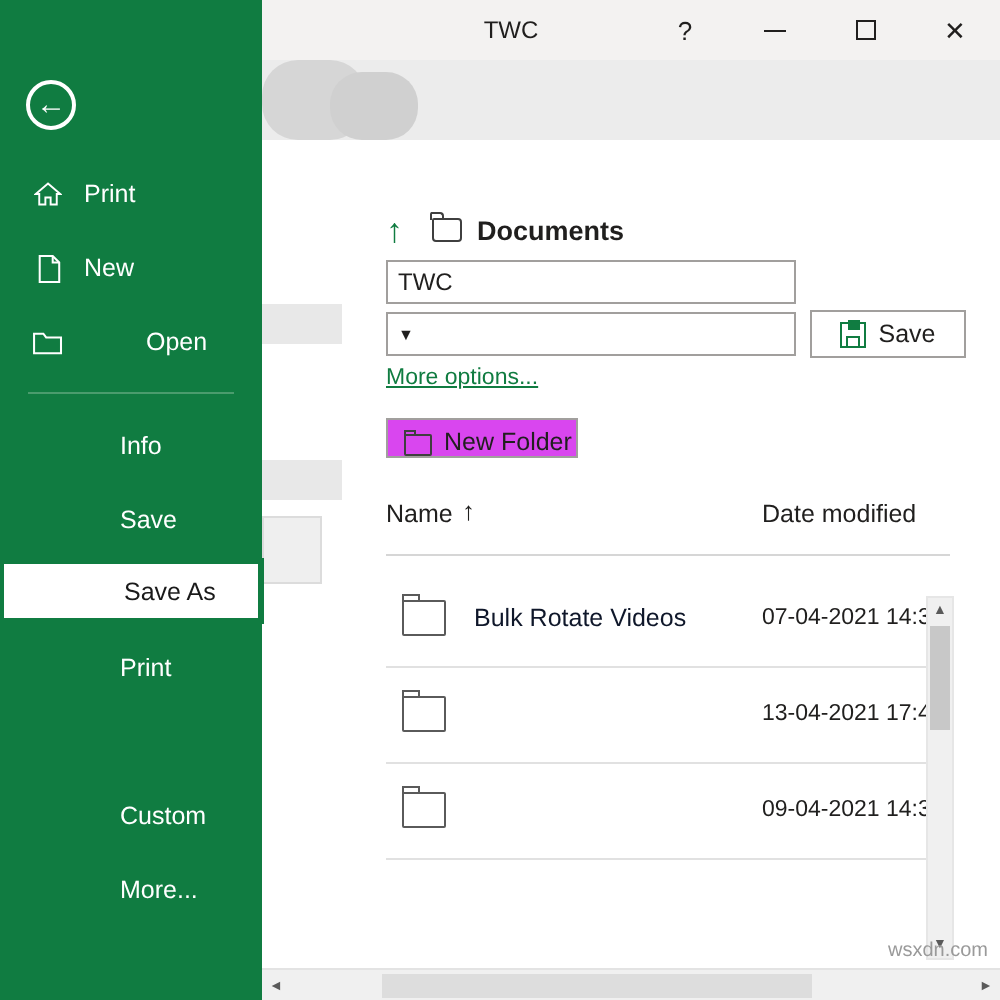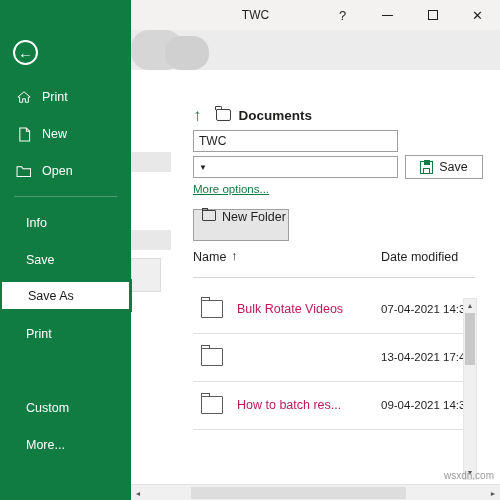--- a/index.html
+++ b/index.html
@@ -55,21 +55,21 @@
     align-items: center;
     justify-content: center;
     margin-left: 9px;
     color: #ffffff;
   }
   .rail-item .ri-label {
     margin-left: 3px;
     white-space: nowrap;
   }
   .rail-item.noicon .ri-label {
-    margin-left: 26px;
+    margin-left: 60px;
   }
   .rail-item.selected {
     background: #ffffff;
     color: #107c41;
     border: 2px solid #107c41;
     outline: 1px solid #107c41;
   }
   .rail-item.selected .ri-label {
     color: #1a1a1a;
     font-weight: normal;
@@ -274,25 +274,25 @@
     position: absolute;
     left: 10px; top: 88px;
     font-size: 11.5px;
     color: #107c41;
     text-decoration: underline;
   }
 
   .new-folder-button {
     position: absolute;
     left: 10px; top: 114px;
-    width: 96px; height: 32px;
+    width: 96px; height: 20px;
     border: 1px solid #a19f9d;
-    background: #e5e5e5;
-    display: flex;
-    align-items: flex-start;
+    background: #d946ef;
+    display: flex;
+    align-items: flex-end;
     box-sizing: border-box;
     font-size: 12.5px;
     color: #201f1e;
   }
   .nf-folder {
     display: inline-block;
     width: 14px; height: 11px;
     border: 1.4px solid #3f3f3f;
     border-radius: 1px;
     position: relative;
@@ -366,21 +366,21 @@
     content: "";
     position: absolute;
     left: -1.5px; top: -4px;
     width: 9px; height: 4px;
     border: 1.5px solid #5a5a5a;
     border-bottom: none;
     box-sizing: border-box;
   }
   .file-name {
     font-size: 12.5px;
-    color: #be185d;
+    color: #0f172a;
     white-space: nowrap;
     overflow: hidden;
     width: 140px;
   }
   .file-date {
     font-size: 11.5px;
     color: #201f1e;
     white-space: nowrap;
     position: absolute;
     left: 188px;
@@ -487,21 +487,21 @@
     <div class="rail-item" style="top:119px;">
       <span class="ri-icon">
         <svg width="13" height="15" viewBox="0 0 14 16">
             <path d="M2 1 L9 1 L12.5 4.5 L12.5 15 L2 15 Z" fill="none" stroke="#ffffff" stroke-width="1.1"></path>
             <path d="M9 1 L9 4.5 L12.5 4.5" fill="none" stroke="#ffffff" stroke-width="1.1"></path>
           </svg>
       </span>
       <span class="ri-label">New</span>
     </div>
 
-    <div class="rail-item" style="top:156px;">
+    <div class="rail-item" style="top:156px;gap:31px;">
       <span class="ri-icon">
         <svg width="16" height="13" viewBox="0 0 17 14">
             <path d="M1 12.5 L1 2 L6 2 L7.5 4 L15.5 4 L15.5 12.5 Z" fill="none" stroke="#ffffff" stroke-width="1.1"></path>
           </svg>
       </span>
       <span class="ri-label">Open</span>
     </div>
 
     <div class="rail-sep" style="top:196px;"></div>
 
@@ -570,21 +570,20 @@
       <span class="file-date">07-04-2021 14:34</span>
     </div>
 
     <div class="file-row" style="top:238px;">
       <span class="file-icon"></span>
       <span class="file-date">13-04-2021 17:44</span>
     </div>
 
     <div class="file-row" style="top:286px;">
       <span class="file-icon"></span>
-      <span class="file-name">How to batch res...</span>
       <span class="file-date">09-04-2021 14:33</span>
     </div>
   </div>
 
   <div class="vscroll">
     <div class="arrow up">▲</div>
     <div class="thumb"></div>
     <div class="arrow down">▼</div>
   </div>
 

